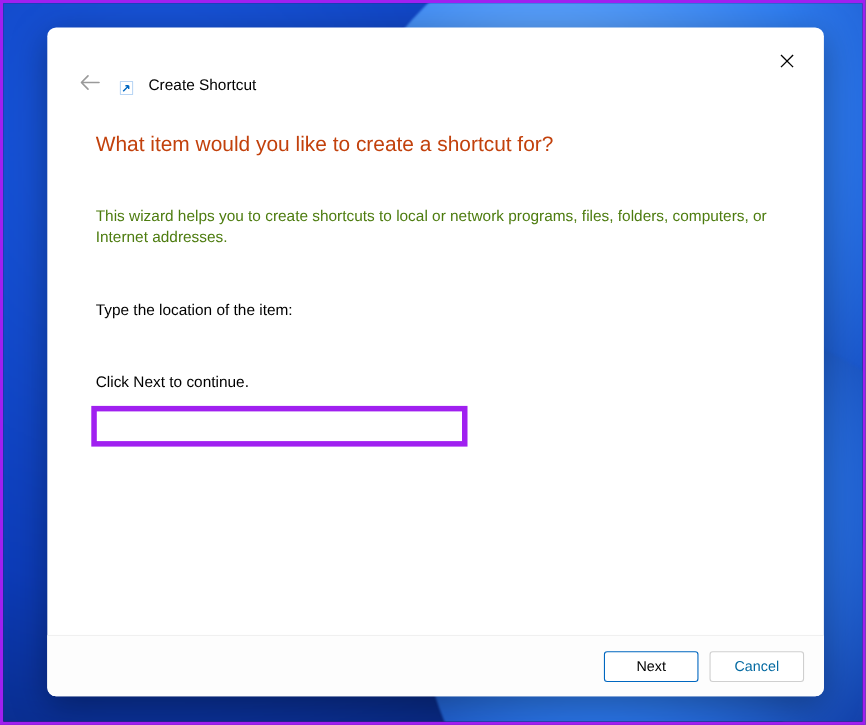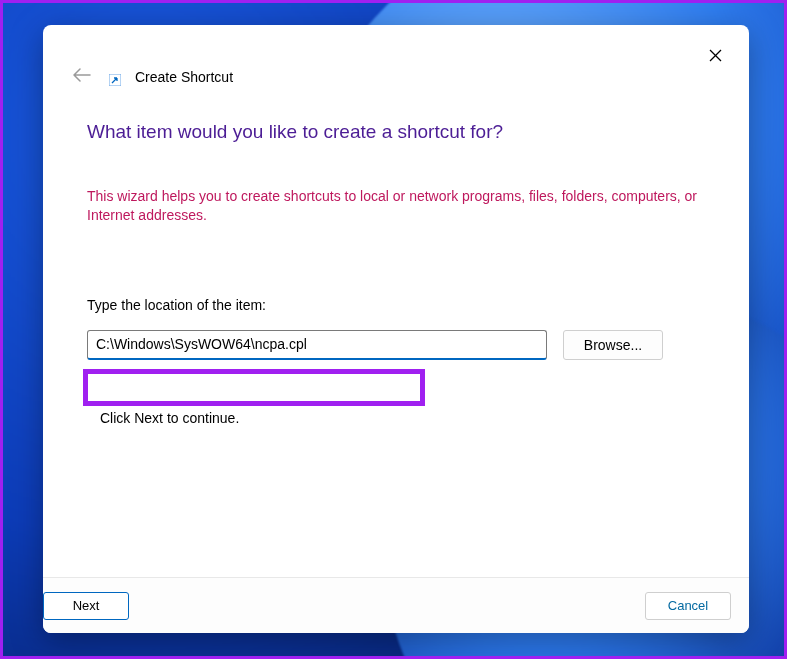--- a/index.html
+++ b/index.html
@@ -81,29 +81,29 @@
     color: #000;
   }
 
   .content {
     position: absolute;
     top: 96px;
     left: 44px;
     right: 44px;
   }
   .question {
-    color: #4c1d95;
+    color: #c2410c;
     font-size: 19px;
     margin-bottom: 44px;
   }
   .description {
-    color: #be185d;
+    color: #4d7c0f;
     font-size: 14px;
     line-height: 1.35;
-    margin-bottom: 72px;
+    margin-bottom: 48px;
   }
   .input-label {
     color: #000;
     font-size: 14px;
     margin-bottom: 17px;
   }
   .input-row {
     display: flex;
     gap: 16px;
     align-items: flex-start;
@@ -137,32 +137,31 @@
     background: #fdfdfd;
     border-radius: 3px;
     font-size: 14px;
     cursor: pointer;
     color: #000;
   }
   .continue-text {
     margin-top: 50px;
     font-size: 14px;
     color: #000;
-    margin-left: 13px;
   }
 
   .footer {
     position: absolute;
     bottom: 0;
     left: 0;
     right: 0;
     height: 55px;
     border-top: 1px solid #e8e8e8;
     display: flex;
-    justify-content: space-between;
+    justify-content: flex-end;
     align-items: center;
     gap: 10px;
     padding-right: 18px;
     background: #fdfdfd;
     border-bottom-left-radius: 8px;
     border-bottom-right-radius: 8px;
   }
   .footer button {
     width: 86px;
     height: 28px;
@@ -208,24 +207,20 @@
             <path d="M3 9 L8 4 M8 4 H5 M8 4 V7" stroke="#0067c0" stroke-width="1.3" fill="none"></path>
           </svg>
       </span>
       <span class="header-title">Create Shortcut</span>
     </div>
 
     <div class="content">
       <div class="question">What item would you like to create a shortcut for?</div>
       <div class="description">This wizard helps you to create shortcuts to local or network programs, files, folders, computers, or Internet addresses.</div>
       <div class="input-label">Type the location of the item:</div>
-      <div class="input-row">
-        <input class="location-input" type="text" value="C:\Windows\SysWOW64\ncpa.cpl" style="">
-        <button class="browse-btn">Browse...</button>
-      </div>
       <div class="continue-text">Click Next to continue.</div>
 
       <div class="highlight-box"></div>
     </div>
 
     <div class="footer">
       <button class="next-btn">Next</button>
       <button class="cancel-btn">Cancel</button>
     </div>
   </div>

